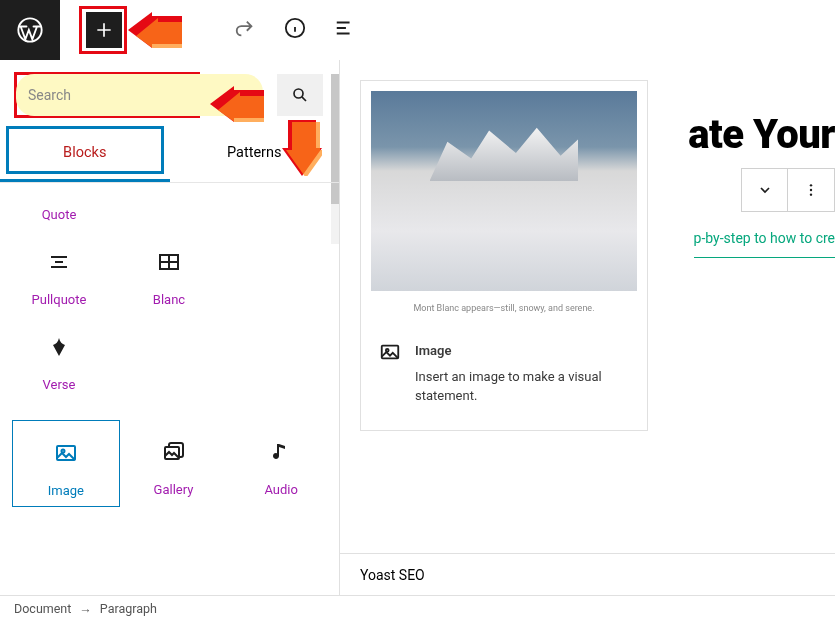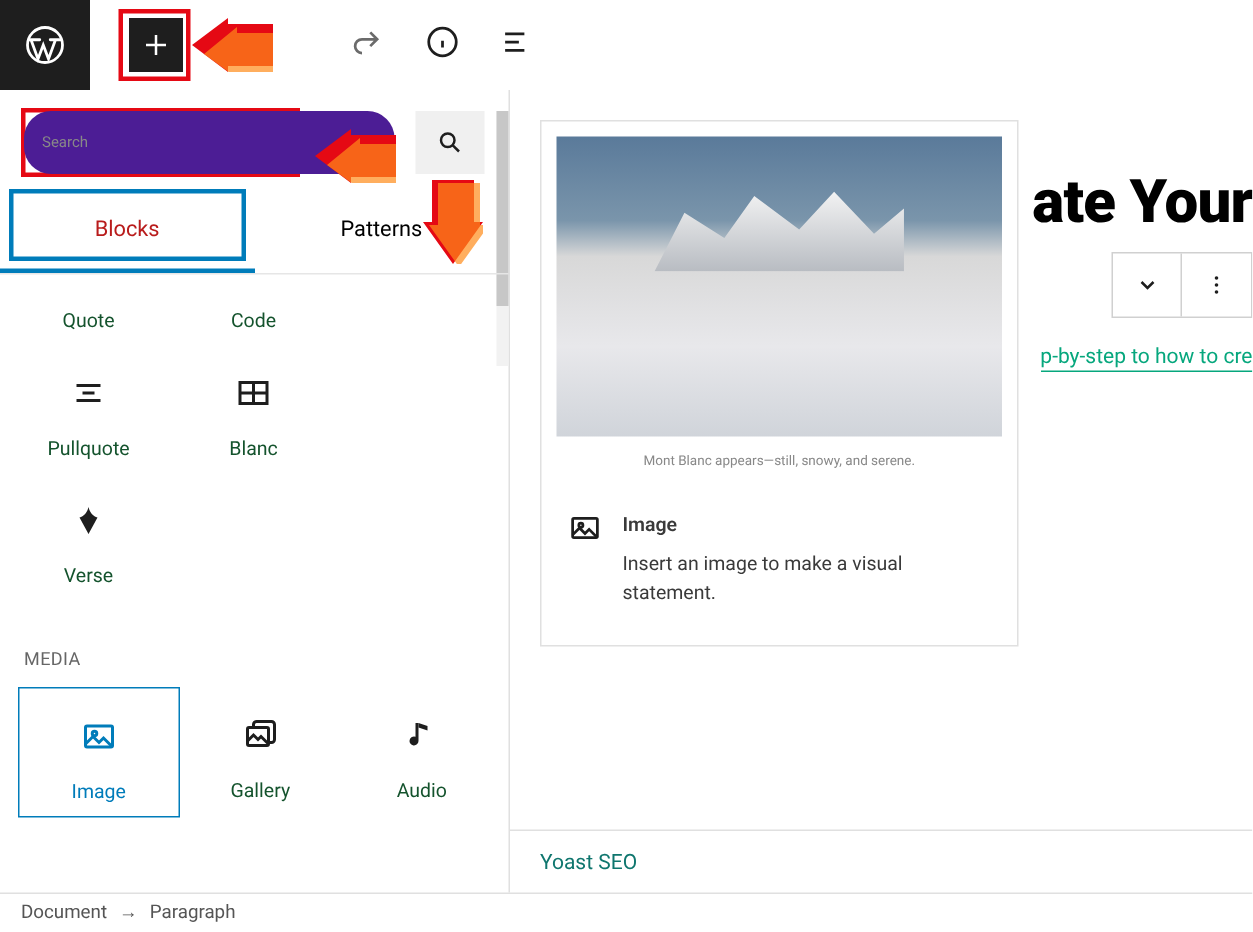--- a/index.html
+++ b/index.html
@@ -13,57 +13,57 @@
   .top-icons { display: flex; gap: 28px; margin-left: 112px; align-items: center; }
   .top-icons .ico { color: #6b6b6b; cursor: pointer; }
   .top-icons .ico svg { width: 22px; height: 22px; }
 
   .main { display: flex; height: calc(100% - 60px - 26px); }
   .sidebar { width: 340px; border-right: 1px solid #e0e0e0; position: relative; padding-top: 14px; }
   .scroll-track { position: absolute; right: 0; top: 14px; width: 8px; height: 170px; background: #f2f2f2; }
   .scroll-thumb { width: 8px; height: 130px; background: #c7c7c7; }
 
   .search-row { display: flex; align-items: center; gap: 14px; padding: 0 16px 14px 16px; }
-  .search-box { flex: 1; height: 42px; background: #4c1d95; padding: 0 12px; color: #888; font-size: 10px; display: flex; align-items: center; position: relative; border-radius: 18px; }
+  .search-box { flex: 1; height: 42px; background: #fef9c3; padding: 0 12px; color: #888; font-size: 14px; display: flex; align-items: center; position: relative; border-radius: 18px; }
   .search-highlight { position: absolute; left: 14px; top: -2px; width: 186px; height: 46px; border: 3px solid #e50914; pointer-events: none; }
   .search-btn { width: 46px; height: 42px; background: #f0f0f0; display: flex; align-items: center; justify-content: center; cursor: pointer; }
   .search-btn svg { width: 18px; height: 18px; }
 
   .tabs { display: flex; border-bottom: 1px solid #e6e6e6; position: relative; }
   .tab { flex: 1; text-align: center; padding: 14px 0 18px 0; font-size: 14.5px; cursor: pointer; }
   .tab.active { border-bottom: 3px solid #007cba; color: #b91c1c; }
   .tab-highlight { position: absolute; left: 6px; top: -4px; width: 158px; height: 48px; border: 3px solid #007cba; pointer-events: none; }
 
   .block-grid { padding: 6px 4px 14px 4px; }
   .block-row { display: flex; }
-  .block-item { width: 110px; text-align: center; padding: 18px 0 8px 0; cursor: pointer; font-size: 13px; color: #14532d; }
+  .block-item { width: 110px; text-align: center; padding: 18px 0 8px 0; cursor: pointer; font-size: 13px; color: #a21caf; }
   .block-item .bicon { height: 28px; display: flex; align-items: center; justify-content: center; margin-bottom: 16px; }
   .block-item .bicon svg { width: 24px; height: 24px; }
   .block-item.selected { border: 1.5px solid #007cba; color: #007cba; }
 
   .section-label { padding: 18px 16px 6px 16px; font-size: 12px; color: #666; letter-spacing: .3px; }
 
   .canvas { flex: 1; overflow: hidden; position: relative; }
-  .preview-card { background: #fff; border: 1px solid #e0e0e0; margin: 20px 0 0 20px; width: 319px; }
+  .preview-card { background: #fff; border: 1px solid #e0e0e0; margin: 20px 0 0 20px; width: 288px; }
   .preview-img { background: linear-gradient(180deg,#5a7a9a 0%,#7a95ab 28%,#d8d8d8 40%,#e8e8eb 70%,#d0d4da 100%); height: 200px; margin: 10px 10px 6px 10px; position: relative; overflow: hidden; }
   .mountain { position: absolute; bottom: 55%; left: 22%; width: 56%; height: 28%; background: linear-gradient(180deg,#f5f5f5,#b8bcc2); clip-path: polygon(0 100%,12% 30%,28% 60%,40% 10%,58% 50%,72% 5%,88% 55%,100% 25%,100% 100%); }
   .caption { text-align: center; font-size: 9px; color: #888; padding: 6px 0 14px 0; }
   .preview-info { display: flex; gap: 14px; padding: 14px 18px 24px 18px; }
   .preview-info .picon svg { width: 22px; height: 22px; }
   .preview-info .ptxt { font-size: 13px; color: #3a3a3a; line-height: 1.5; }
   .preview-info .ptxt .ptitle { font-weight: 600; margin-bottom: 6px; }
 
   .title-frag { position: absolute; top: 51px; right: 0; text-align: right; }
   .title-frag .tline { font-weight: 900; font-size: 40px; letter-spacing: -.5px; }
   .title-frag .controls { display: inline-flex; border: 1px solid #d0d0d0; margin-top: 10px; }
   .title-frag .controls .cbtn { width: 46px; height: 42px; display: flex; align-items: center; justify-content: center; border-right: 1px solid #d0d0d0; cursor: pointer; }
   .title-frag .controls .cbtn:last-child { border-right: none; }
-  .title-frag .sub { font-size: 14px; color: #06a77d; margin-top: 18px; border-bottom: 1.5px solid #06a77d; display: inline-block; padding-bottom: 1px; }
-
-  .yoast-row { position: absolute; bottom: 0; left: 0; right: 0; height: 42px; border-top: 1px solid #e0e0e0; display: flex; align-items: center; padding: 0 20px; font-size: 14px; color: #0f766e; }
+  .title-frag .sub { font-size: 14px; color: #06a77d; margin-top: 18px; border-bottom: 1.5px solid #06a77d; display: inline-block; padding-bottom: 11px; }
+
+  .yoast-row { position: absolute; bottom: 0; left: 0; right: 0; height: 42px; border-top: 1px solid #e0e0e0; display: flex; align-items: center; padding: 0 20px; font-size: 14px; color: #000000; }
 
   .breadcrumb { height: 26px; border-top: 1px solid #e0e0e0; display: flex; align-items: center; padding: 0 14px; font-size: 12.5px; color: #555; gap: 8px; }
 
   .arrow-right { position: absolute; pointer-events: none; z-index: 20; }
   .arrow-right.a1 { left: 128px; top: 12px; }
   .arrow-right.a2 { left: 210px; top: 86px; }
   .arrow-down { position: absolute; left: 282px; top: 120px; pointer-events: none; z-index: 20; }
 </style>
 </head>
 <body>
@@ -114,21 +114,20 @@
 
     <div class="tabs">
       <div class="tab-highlight"></div>
       <div class="tab active">Blocks</div>
       <div class="tab">Patterns</div>
     </div>
 
     <div class="block-grid">
       <div class="block-row">
         <div class="block-item"><span>Quote</span></div>
-        <div class="block-item"><span>Code</span></div>
       </div>
       <div class="block-row">
         <div class="block-item">
           <div class="bicon">
               <svg viewBox="0 0 24 24" fill="none" stroke="#1e1e1e" stroke-width="2">
                 <path d="M4 7h16M4 17h16M8 12h8"></path>
               </svg>
             </div>
           <span>Pullquote</span>
         </div>
@@ -147,21 +146,20 @@
           <div class="bicon">
               <svg viewBox="0 0 24 24" fill="#1e1e1e">
                 <path d="M12 3c-1 4-3 6-6 7l6 11 6-11c-3-1-5-3-6-7z"></path>
               </svg>
             </div>
           <span>Verse</span>
         </div>
       </div>
     </div>
 
-    <div class="section-label">MEDIA</div>
 
     <div class="block-grid">
       <div class="block-row">
         <div class="block-item selected" style="margin-left:8px;">
           <div class="bicon">
               <svg viewBox="0 0 24 24" fill="none" stroke="#007cba" stroke-width="2">
                 <rect x="3" y="5" width="18" height="14" rx="1"></rect>
                 <circle cx="9" cy="10" r="1.5"></circle>
                 <path d="M3 17l5-5 4 4 3-3 6 6"></path>
               </svg>

